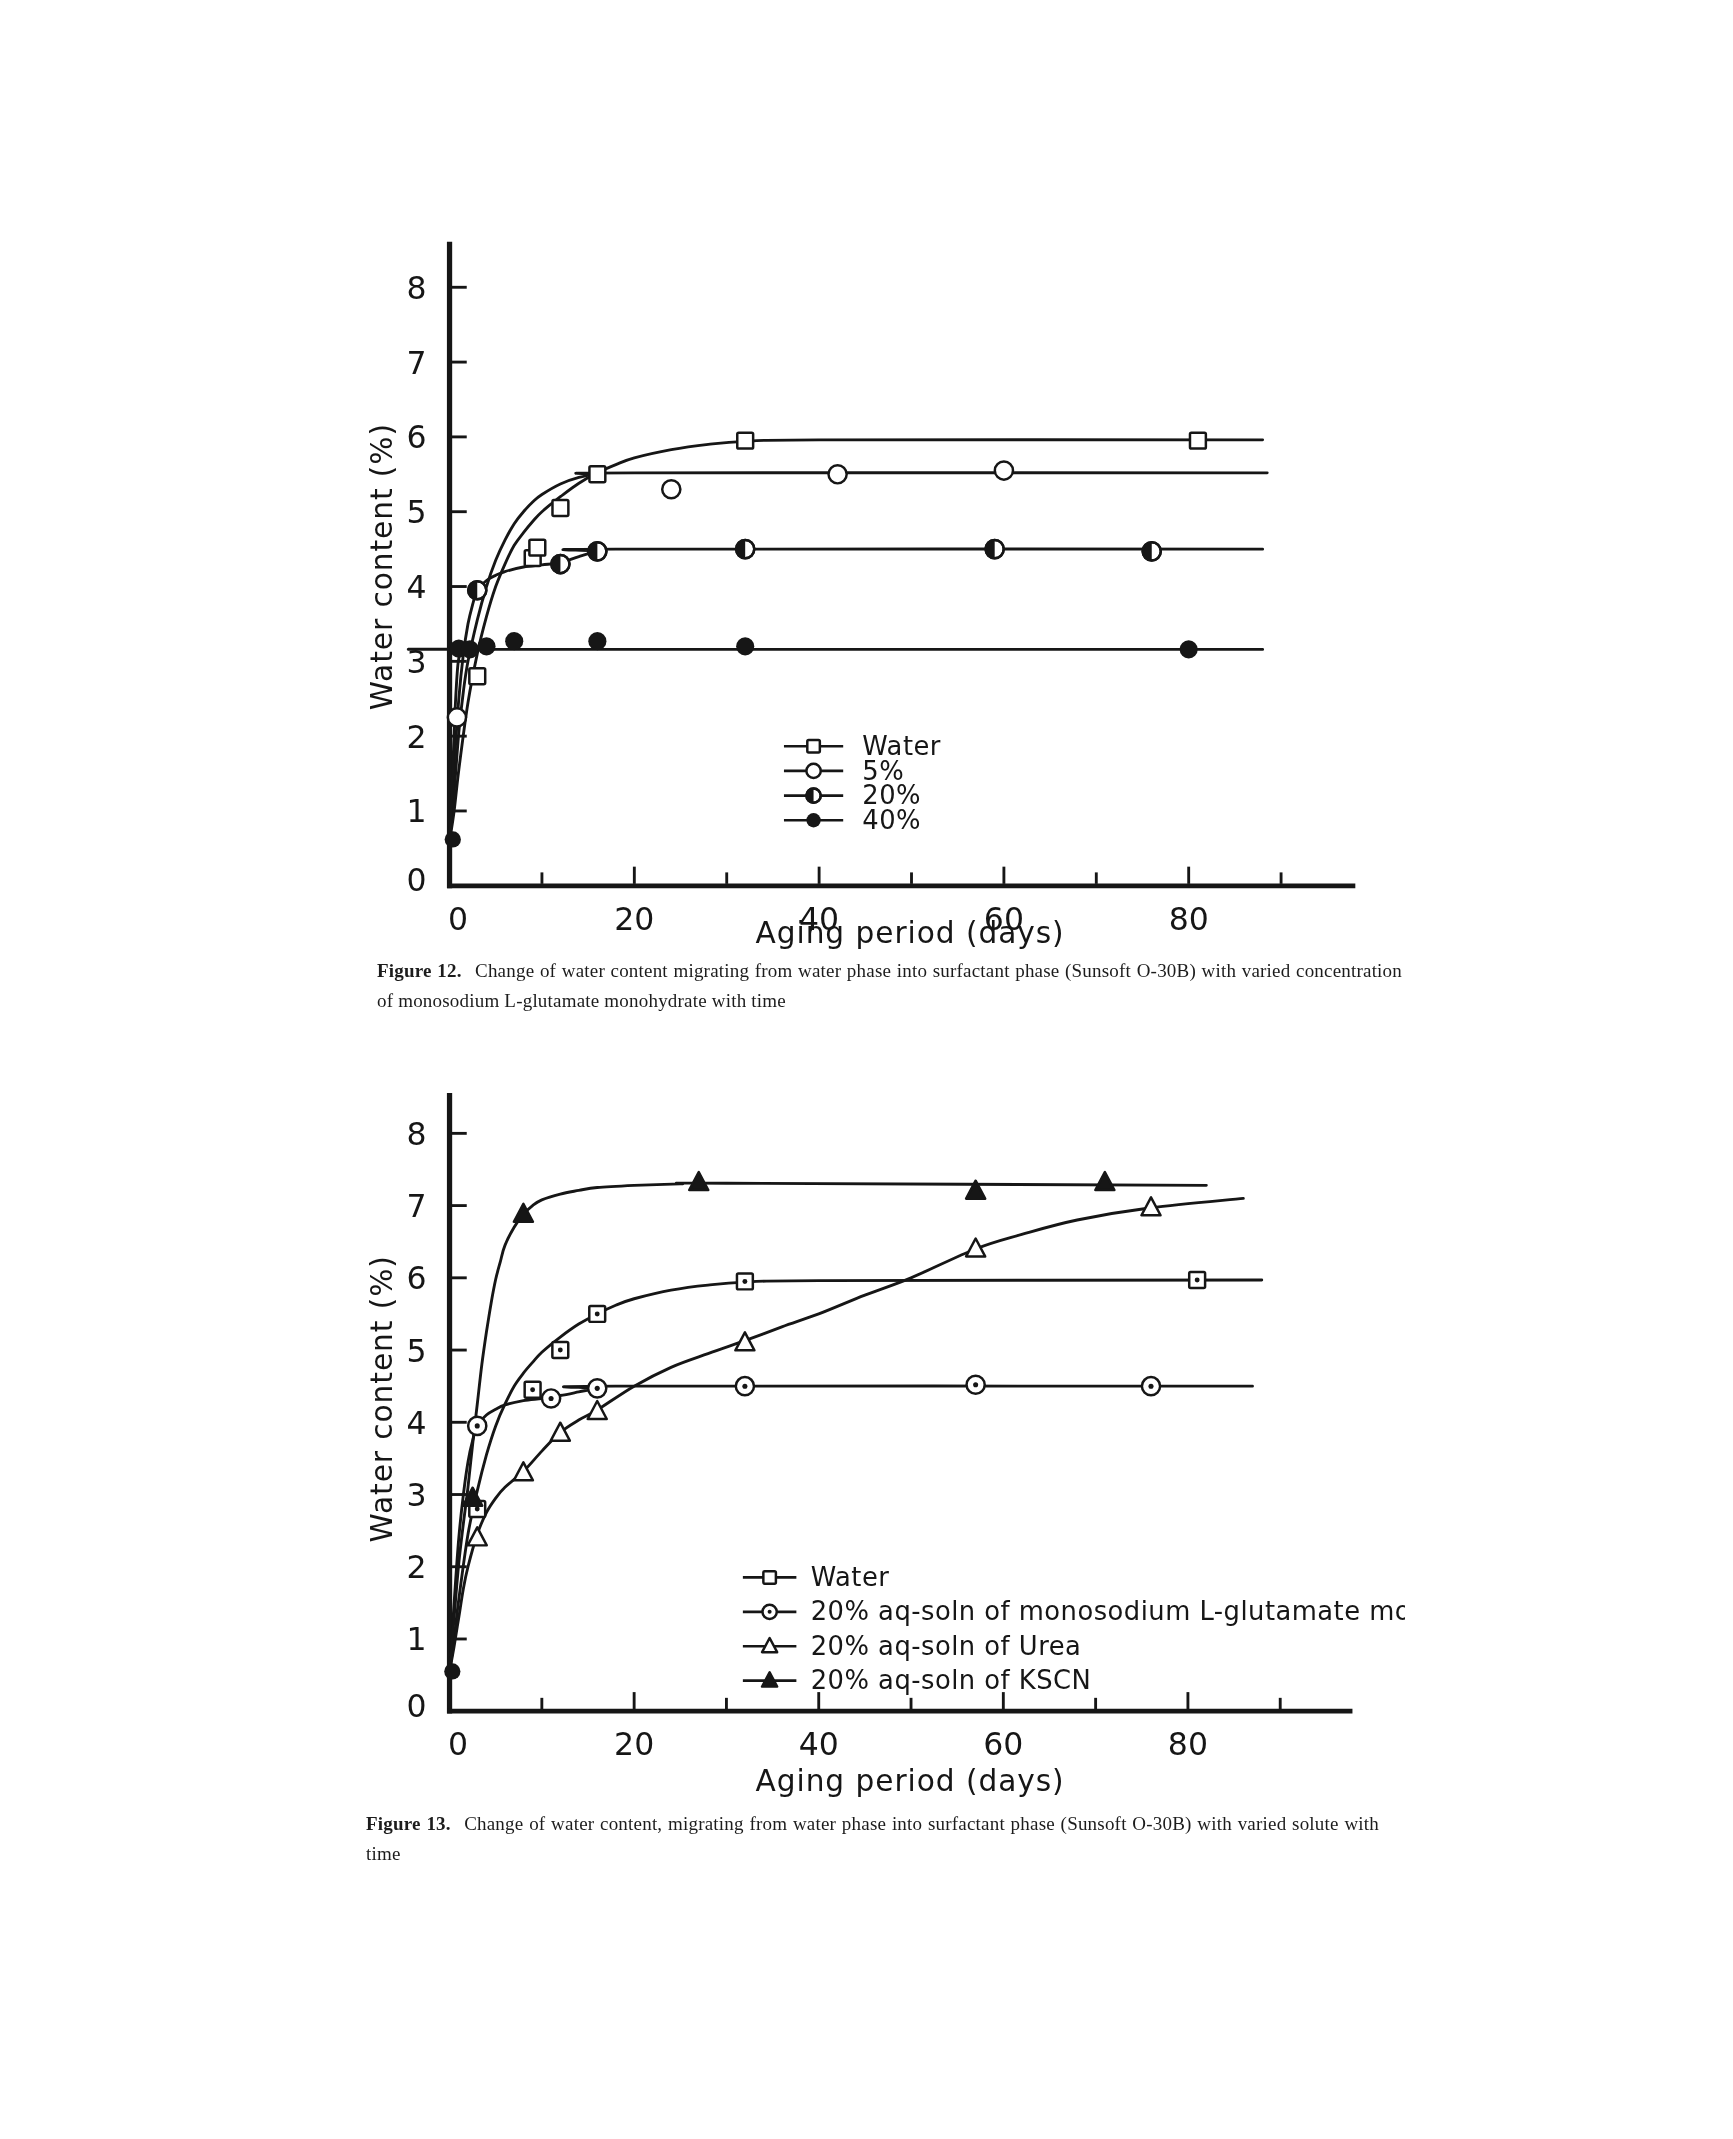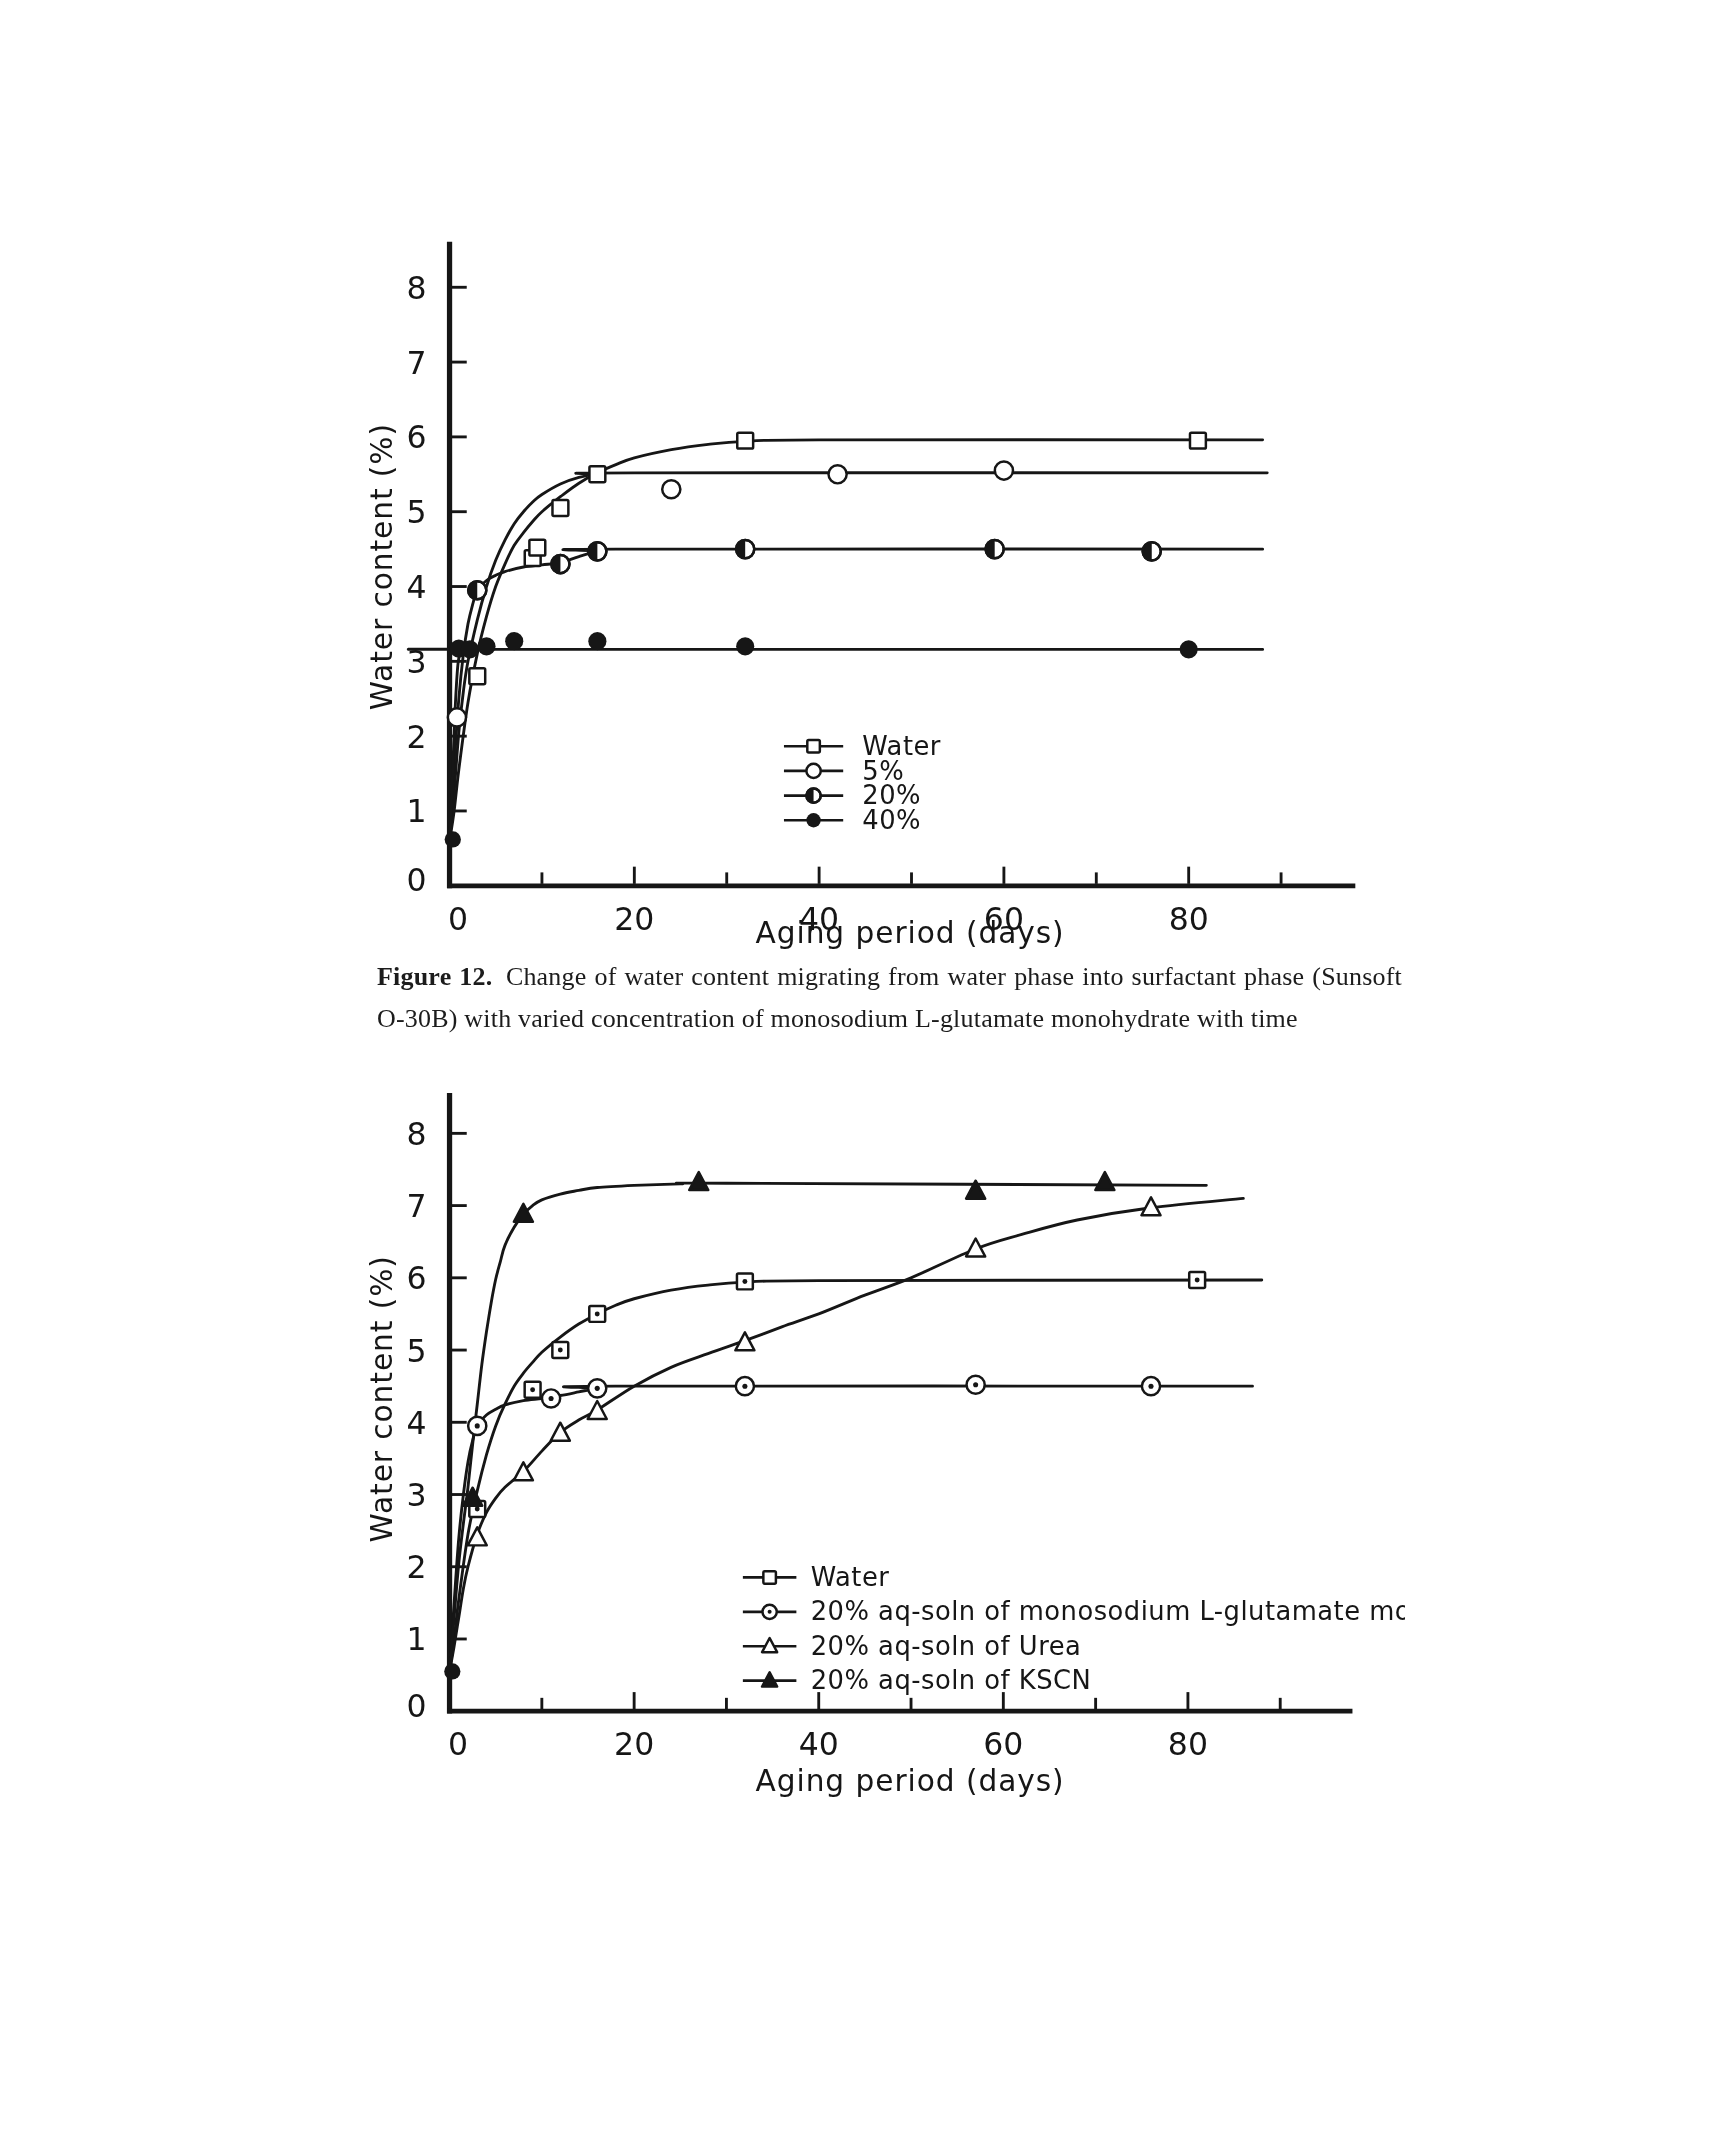--- a/index.html
+++ b/index.html
@@ -8,21 +8,21 @@
     width:1733px;height:2139px;
     background:#ffffff;
     overflow:hidden;
     font-family:"Liberation Serif", serif;
     color:#181818;
   }
   .chart-svg{position:absolute;}
   .caption{
     position:absolute;
     font-family:"Liberation Serif", serif;
-    font-size:26px;
+    font-size:19px;
     line-height:1.6;
     text-align:justify;
     color:#1c1c1c;
     letter-spacing:0.2px;
   }
   .cap-label{font-weight:bold;margin-right:13.4px;}
   svg text{font-family:"DejaVu Sans", sans-serif;fill:#161616;}
   .axis-num{font-size:33px;}
   .axis-title{font-size:31px;letter-spacing:1px;}
   .legend-label{font-size:27px;letter-spacing:0.5px;}
@@ -266,15 +266,18 @@
         <text x="478" y="577" class="legend-label" font-size="27">20% aq-soln of monosodium L-glutamate monohydrate</text>
         <line x1="407" y1="604" x2="463" y2="604" stroke="#161616" stroke-width="2.8"></line>
         <path d="M435 595.375 L427.125 610.21 L442.875 610.21 Z" fill="#fff" stroke="#161616" stroke-width="2.6" stroke-linejoin="round"></path>
         <text x="478" y="613" class="legend-label" font-size="27">20% aq-soln of Urea</text>
         <line x1="407" y1="640" x2="463" y2="640" stroke="#161616" stroke-width="2.8"></line>
         <path d="M435 631.375 L427.125 646.21 L442.875 646.21 Z" fill="#161616" stroke="#161616" stroke-width="2.6" stroke-linejoin="round"></path>
         <text x="478" y="649" class="legend-label" font-size="27">20% aq-soln  of KSCN</text>
       </g>
     </svg>
 
+  <div class="caption" style="left:366px; top:1809px; width:1013px;">
+    <span class="cap-label">Figure 13.</span><span>Change of water content, migrating from water phase into surfactant phase (Sunsoft O-30B) with varied solute with time</span>
+  </div>
 
 </div>
 
 
 </body></html>

